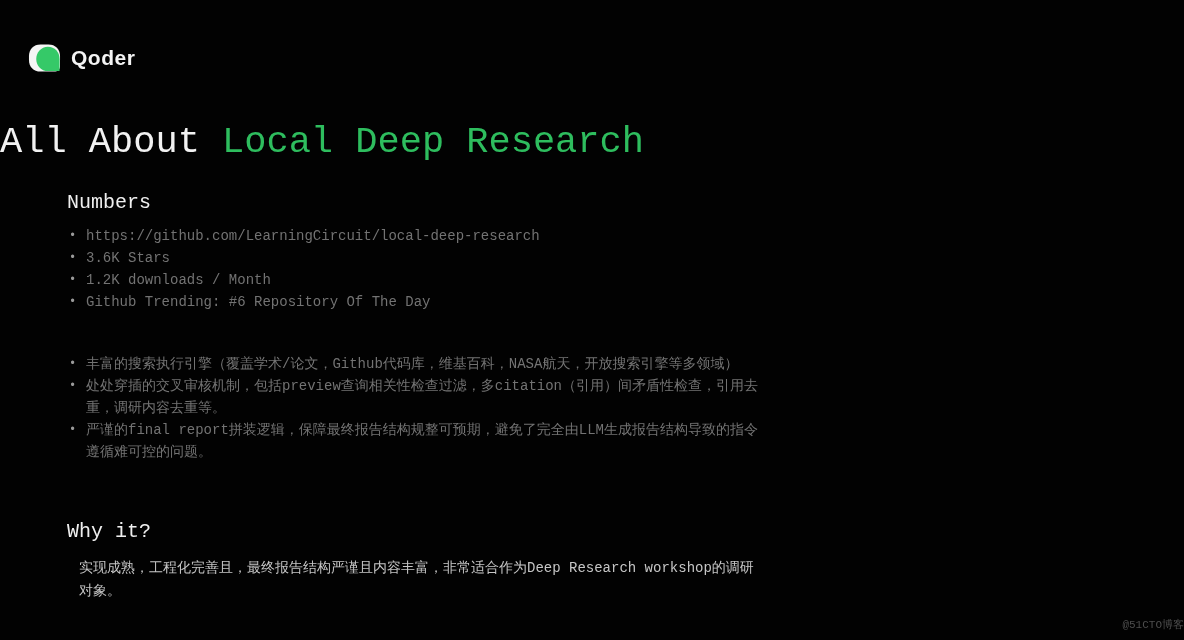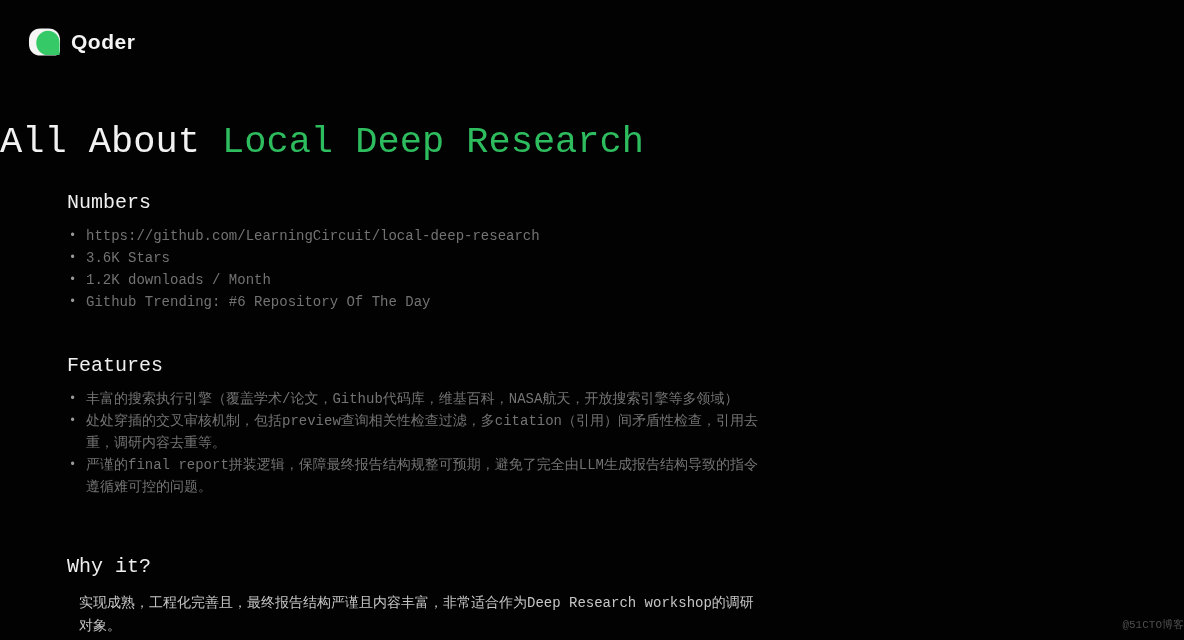--- a/index.html
+++ b/index.html
@@ -13,21 +13,21 @@
     height: 640px;
     background: #020202;
     overflow: hidden;
     font-family: "Liberation Mono", "DejaVu Sans Mono", monospace;
     color: #c9c9c9;
   }
 
   
   .logo {
     position: absolute;
-    top: 27px;
+    top: 43px;
     left: 28px;
     display: flex;
     align-items: center;
     gap: 10px;
   }
   .logo svg { display: block; }
   .logo-wordmark {
     font-family: "Liberation Sans", "DejaVu Sans", sans-serif;
     font-weight: 700;
     font-size: 21px;
@@ -125,21 +125,20 @@
       <h2 class="section-heading">Numbers</h2>
       <ul class="bullet-list">
         <li>https://github.com/LearningCircuit/local-deep-research</li>
         <li>3.6K Stars</li>
         <li>1.2K downloads / Month</li>
         <li>Github Trending: #6 Repository Of The Day</li>
       </ul>
     </div>
 
     <div class="section section-features">
-      <h2 class="section-heading">Features</h2>
       <ul class="bullet-list">
         <li>丰富的搜索执行引擎（覆盖学术/论文，Github代码库，维基百科，NASA航天，开放搜索引擎等多领域）</li>
         <li>处处穿插的交叉审核机制，包括preview查询相关性检查过滤，多citation（引用）间矛盾性检查，引用去重，调研内容去重等。</li>
         <li>严谨的final report拼装逻辑，保障最终报告结构规整可预期，避免了完全由LLM生成报告结构导致的指令遵循难可控的问题。</li>
       </ul>
     </div>
 
     <div class="section section-why">
       <h2 class="section-heading">Why it?</h2>
       <p class="why-body">实现成熟，工程化完善且，最终报告结构严谨且内容丰富，非常适合作为Deep Research workshop的调研对象。</p>

